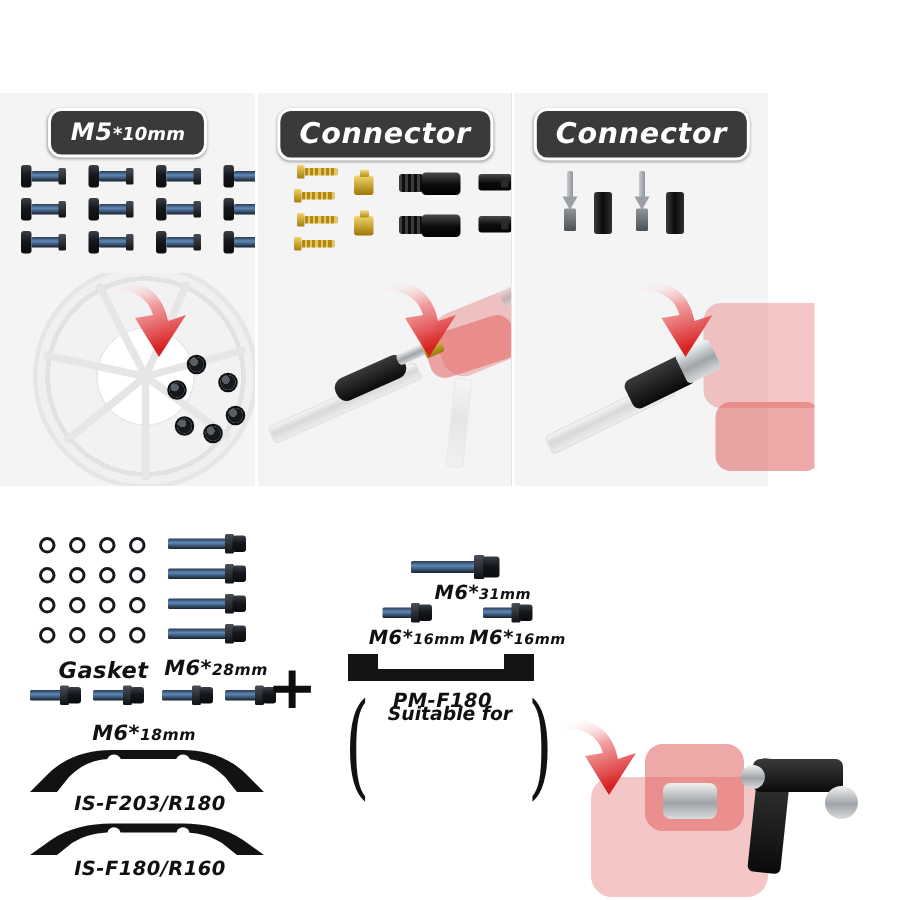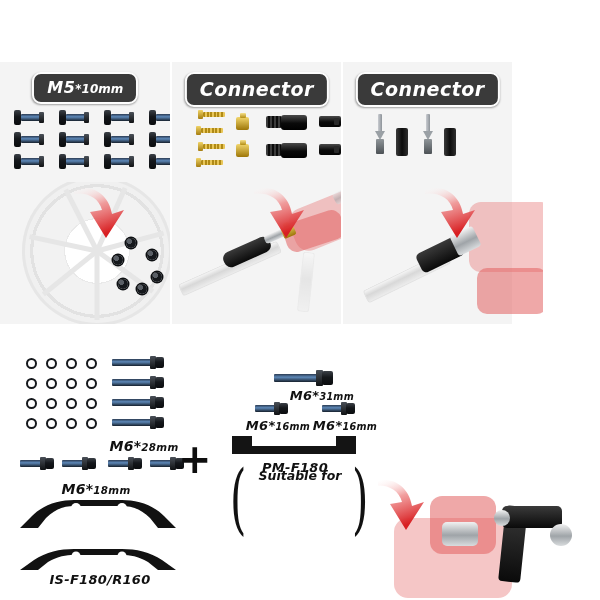--- a/index.html
+++ b/index.html
@@ -474,20 +474,21 @@
       <div class="gasket" style="left:0px;  top:40px;"></div>
       <div class="gasket" style="left:20px; top:40px;"></div>
       <div class="gasket" style="left:40px; top:40px;"></div>
       <div class="gasket" style="left:60px; top:40px;"></div>
 
       <div class="gasket" style="left:0px;  top:60px;"></div>
       <div class="gasket" style="left:20px; top:60px;"></div>
       <div class="gasket" style="left:40px; top:60px;"></div>
       <div class="gasket" style="left:60px; top:60px;"></div>
     </div>
+    <div class="plabel" style="left:16px; top:112px; width:106px; font-size:15px;">Gasket</div>
 
     <div class="parts" style="left:112px; top:30px; width:76px; height:82px;">
       <div class="bolt" style="left:0; top:0px;">
         <div class="shank" style="left:0;  top:3px; width:40px; height:7px;"></div>
         <div class="washer" style="left:38px;top:0px; width:6px;  height:13px;"></div>
         <div class="head" style="left:43px;top:1px; width:9px;  height:11px;"></div>
       </div>
       <div class="bolt" style="left:0; top:20px;">
         <div class="shank" style="left:0;  top:3px; width:40px; height:7px;"></div>
         <div class="washer" style="left:38px;top:0px; width:6px;  height:13px;"></div>
@@ -533,20 +534,21 @@
     <span class="hidden-txt">M6*18mm</span>
 
     <div class="is-bracket" style="left:18px; top:172px; width:160px; height:34px;">
       <svg viewBox="0 0 160 34" width="160" height="34">
         <path d="M2 30 L14 18 C26 6 42 2 56 2 L104 2 C118 2 134 6 146 18 L158 30 L140 30 L132 20
                  C122 10 112 8 104 8 L56 8 C48 8 38 10 28 20 L20 30 Z" fill="#121212"></path>
         <circle cx="58" cy="10" r="5" fill="#fff"></circle>
         <circle cx="104" cy="10" r="5" fill="#fff"></circle>
       </svg>
     </div>
+    <div class="plabel" style="left:40px; top:203px; width:120px; font-size:13px;">IS-F203/R180</div>
 
     <div class="is-bracket" style="left:18px; top:220px; width:160px; height:28px;">
       <svg viewBox="0 0 160 28" width="160" height="28">
         <path d="M2 24 L16 14 C28 6 42 3 56 3 L104 3 C118 3 132 6 144 14 L158 24 L140 24 L130 16
                  C120 10 112 9 104 9 L56 9 C48 9 40 10 30 16 L20 24 Z" fill="#121212"></path>
         <circle cx="58" cy="10" r="4.5" fill="#fff"></circle>
         <circle cx="104" cy="10" r="4.5" fill="#fff"></circle>
       </svg>
     </div>
     <div class="plabel" style="left:40px; top:246px; width:120px; font-size:13px;">IS-F180/R160</div>

